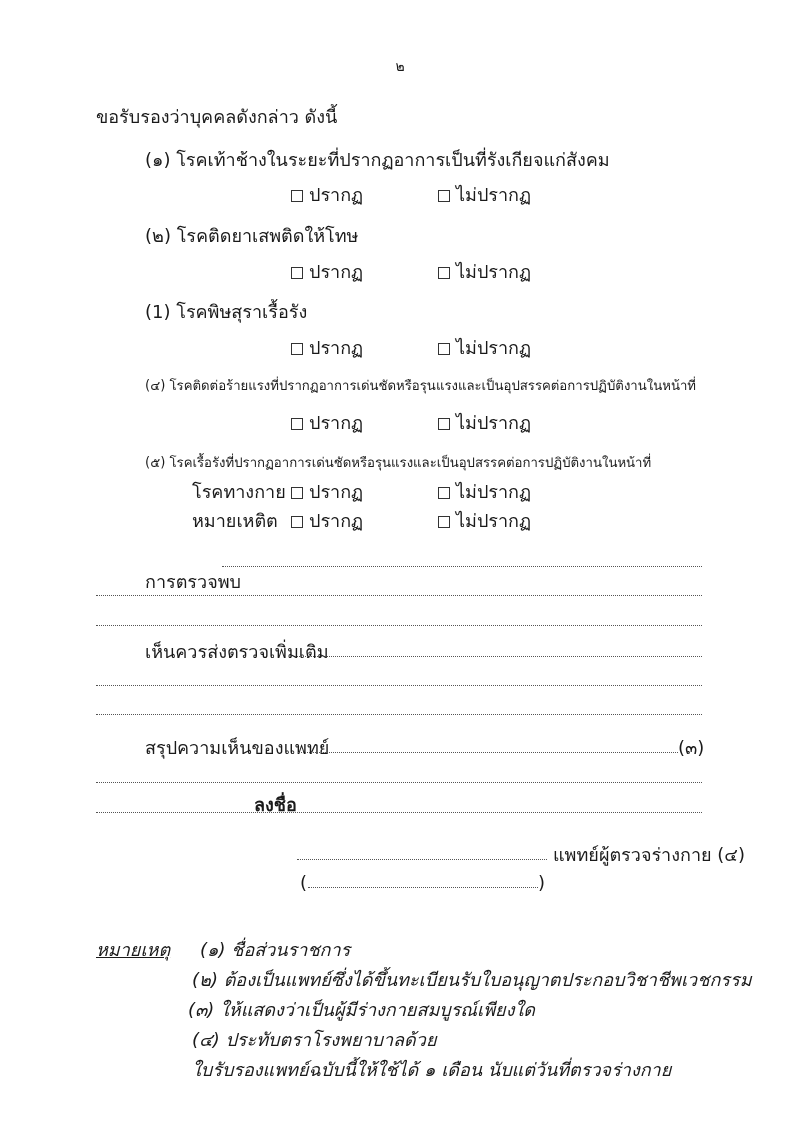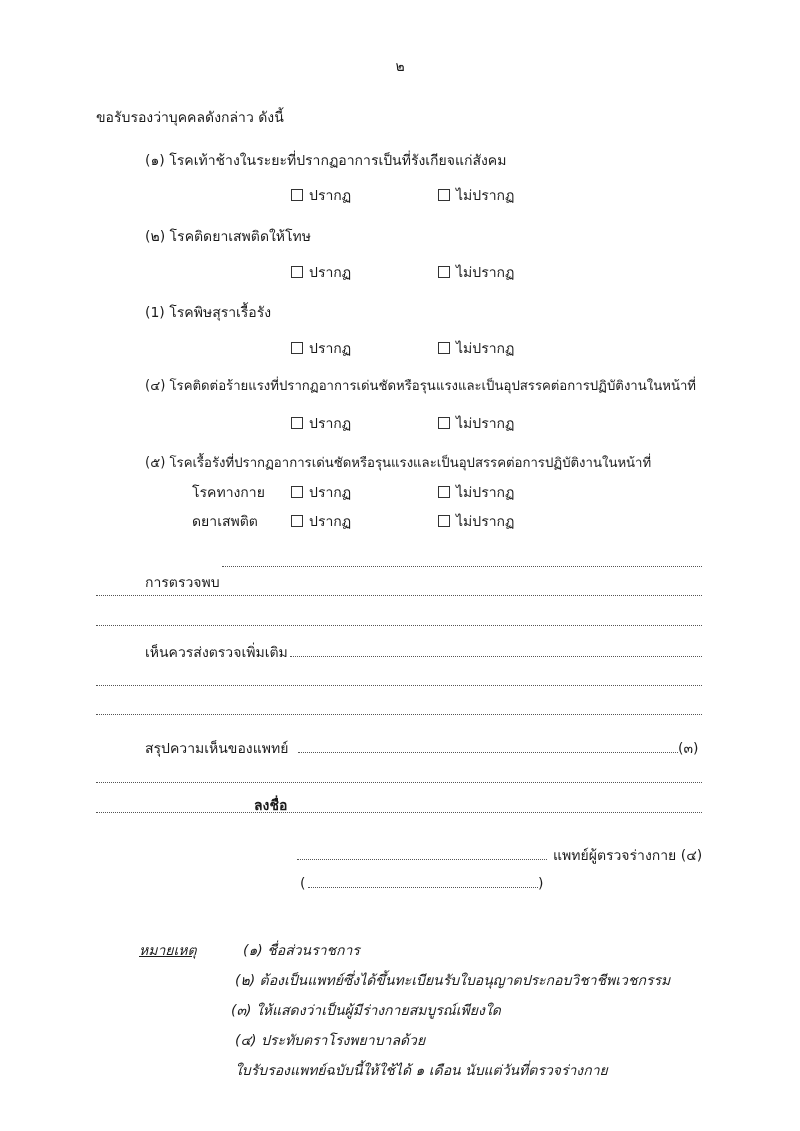--- a/index.html
+++ b/index.html
@@ -1,25 +1,25 @@
 <!DOCTYPE html>
 <html><head>
 <meta charset="utf-8">
 <style>
   html, body { margin: 0; padding: 0; background: #ffffff; }
   body {
     width: 800px; height: 1131px; position: relative; overflow: hidden;
     font-family: "DejaVu Sans", "Liberation Sans", sans-serif;
     color: #1a1a1a;
   }
-  .abs { position: absolute; white-space: nowrap; font-size: 14px; line-height: 20px; }
+  .abs { position: absolute; white-space: nowrap; font-size: 18px; line-height: 20px; }
   .page-num { top: 56px; left: 0; width: 800px; text-align: center; font-size: 14px; }
   .cb { display: inline-block; width: 10px; height: 10px; border: 1px solid #333; margin-right: 6px; vertical-align: -1px; }
   .dots { position: absolute; border-bottom: 1.5px dotted #555; height: 0; }
-  .italic { font-style: italic; margin-left: 43px; }
+  .italic { font-style: italic; }
   .underline { text-decoration: underline; }
 </style>
 </head>
 <body>
 
 <div class="abs page-num">๒</div>
 
 <div class="abs" style="top:107px;left:96px;">ขอรับรองว่าบุคคลดังกล่าว ดังนี้</div>
 
 <div class="abs" style="top:150px;left:145px;">(๑) โรคเท้าช้างในระยะที่ปรากฏอาการเป็นที่รังเกียจแก่สังคม</div>
@@ -35,21 +35,21 @@
 <div class="abs" style="top:338px;left:438px;"><span class="cb"></span><span>ไม่ปรากฏ</span></div>
 
 <div class="abs" style="top:376px;left:145px;font-size:13.2px;">(๔) โรคติดต่อร้ายแรงที่ปรากฏอาการเด่นชัดหรือรุนแรงและเป็นอุปสรรคต่อการปฏิบัติงานในหน้าที่</div>
 <div class="abs" style="top:413px;left:291px;"><span class="cb"></span><span>ปรากฏ</span></div>
 <div class="abs" style="top:413px;left:438px;"><span class="cb"></span><span>ไม่ปรากฏ</span></div>
 
 <div class="abs" style="top:453px;left:145px;font-size:13.2px;">(๕) โรคเรื้อรังที่ปรากฏอาการเด่นชัดหรือรุนแรงและเป็นอุปสรรคต่อการปฏิบัติงานในหน้าที่</div>
 <div class="abs" style="top:482px;left:192px;">โรคทางกาย</div>
 <div class="abs" style="top:482px;left:291px;"><span class="cb"></span><span>ปรากฏ</span></div>
 <div class="abs" style="top:482px;left:438px;"><span class="cb"></span><span>ไม่ปรากฏ</span></div>
-<div class="abs" style="top:511px;left:192px;">ดยาเสพติต</div>
+<div class="abs" style="top:511px;left:192px;">หมายเหติต</div>
 <div class="abs" style="top:511px;left:291px;"><span class="cb"></span><span>ปรากฏ</span></div>
 <div class="abs" style="top:511px;left:438px;"><span class="cb"></span><span>ไม่ปรากฏ</span></div>
 
 <div class="abs" style="top:552px;left:145px;margin-top:20px;">การตรวจพบ</div>
 <div class="dots" style="top:566px;left:222px;width:480px;"></div>
 <div class="dots" style="top:595px;left:96px;width:606px;"></div>
 <div class="dots" style="top:625px;left:96px;width:606px;"></div>
 
 <div class="abs" style="top:642px;left:145px;">เห็นควรส่งตรวจเพิ่มเติม</div>
 <div class="dots" style="top:656px;left:290px;width:412px;"></div>

